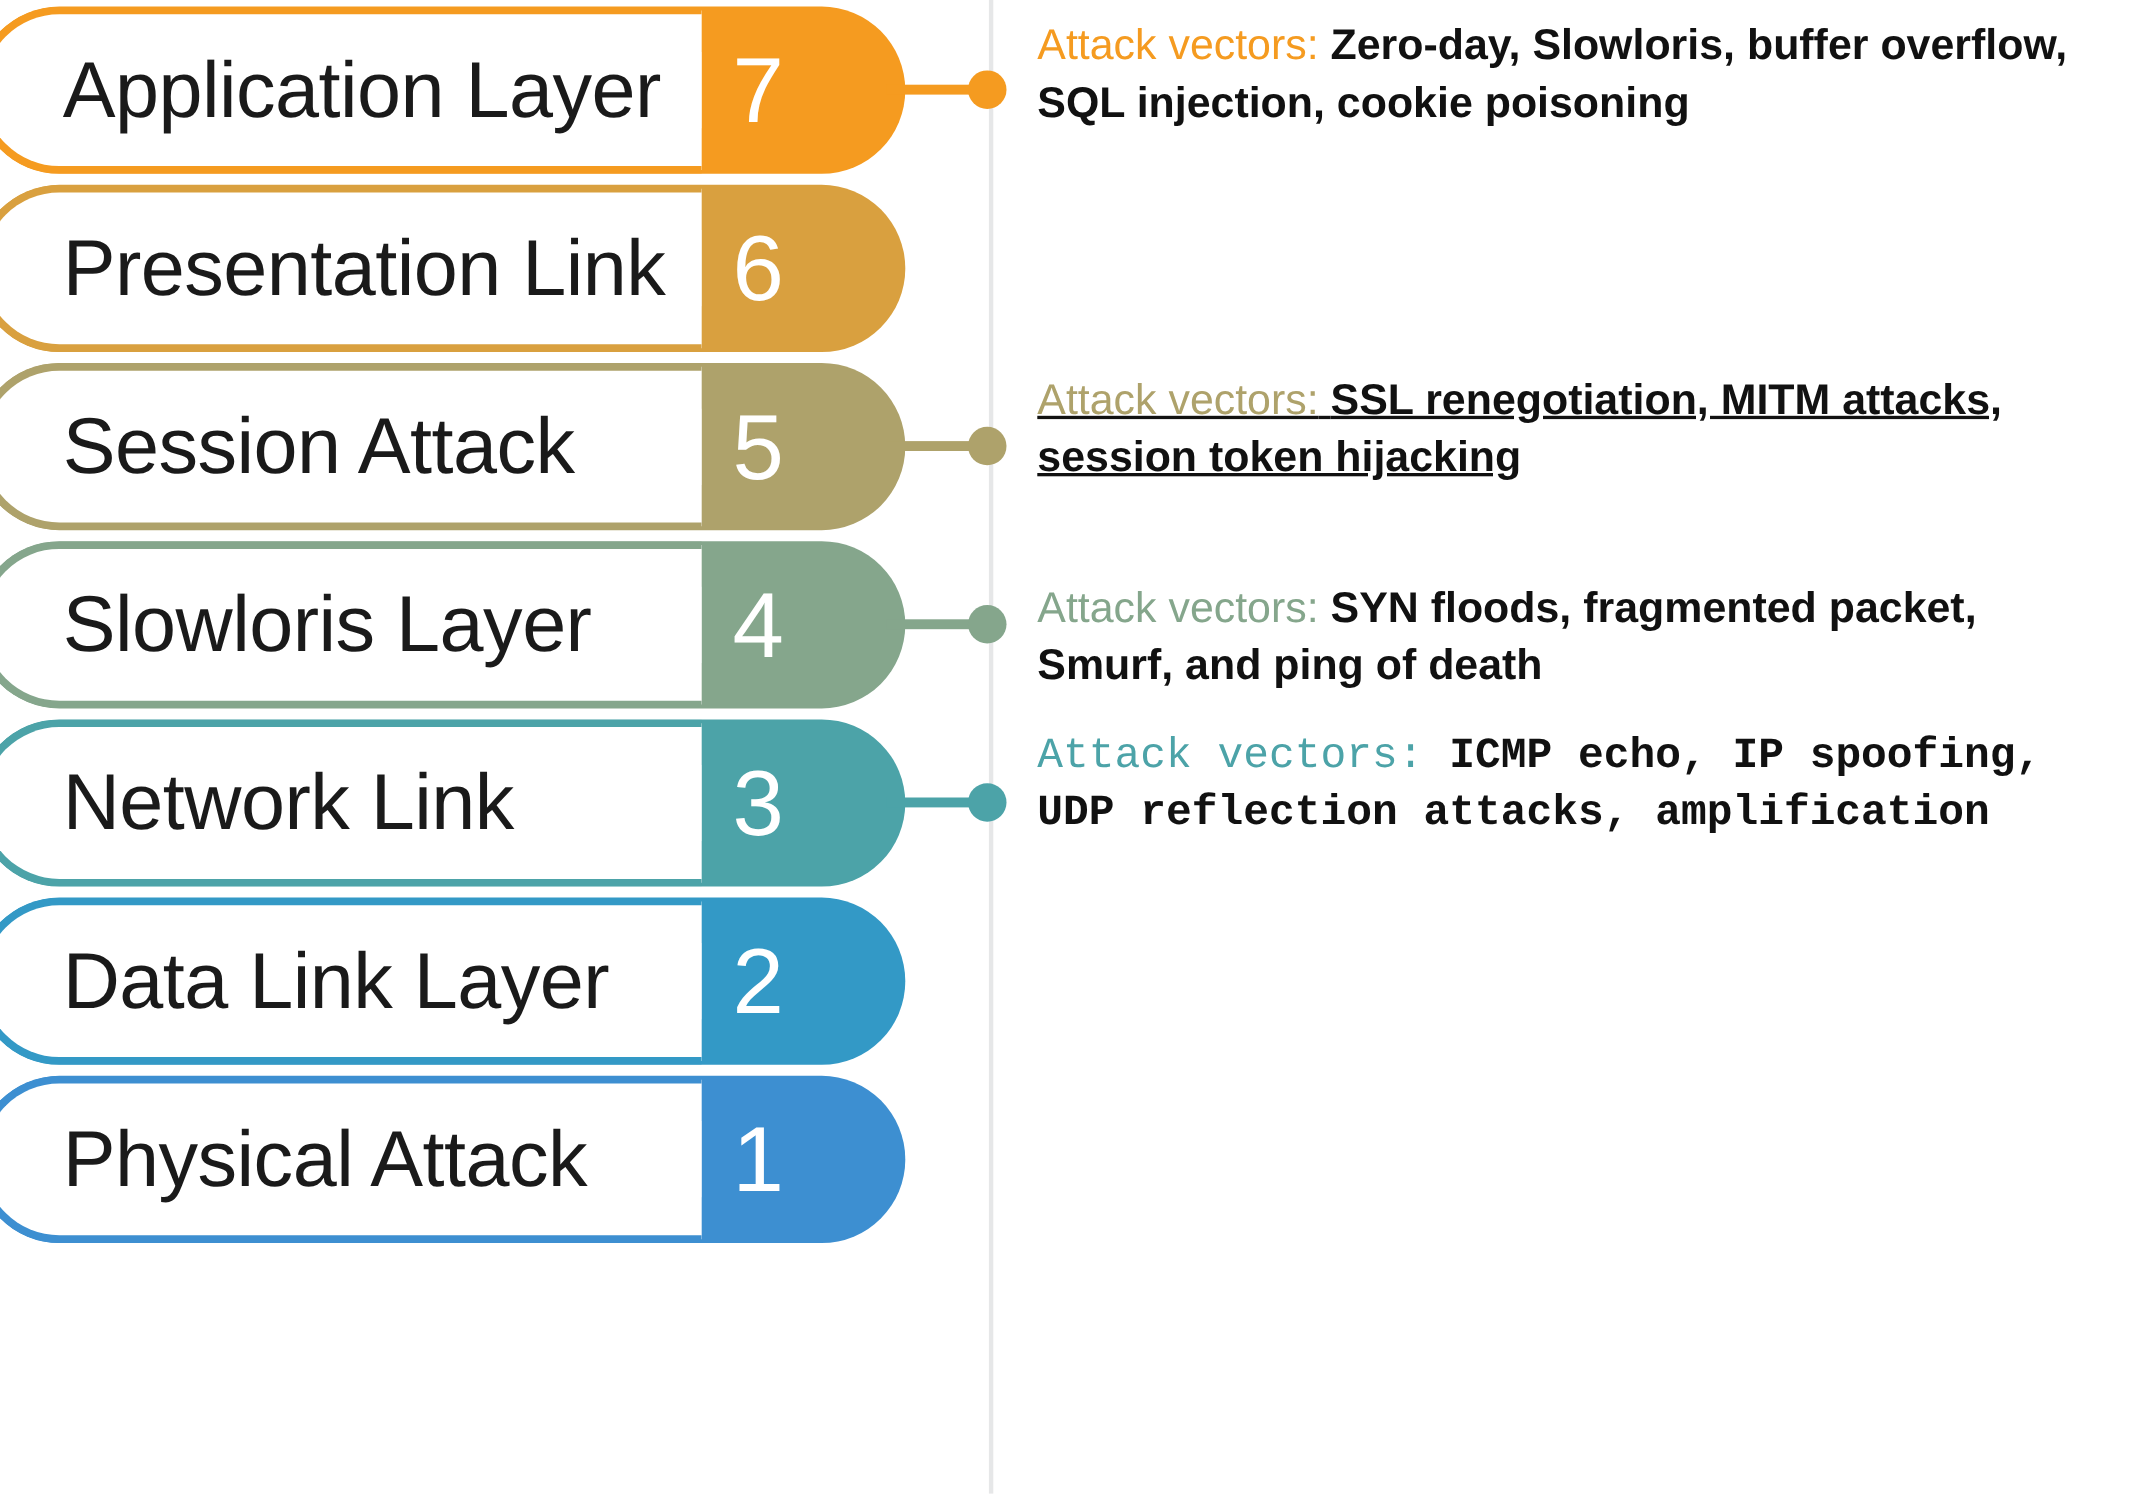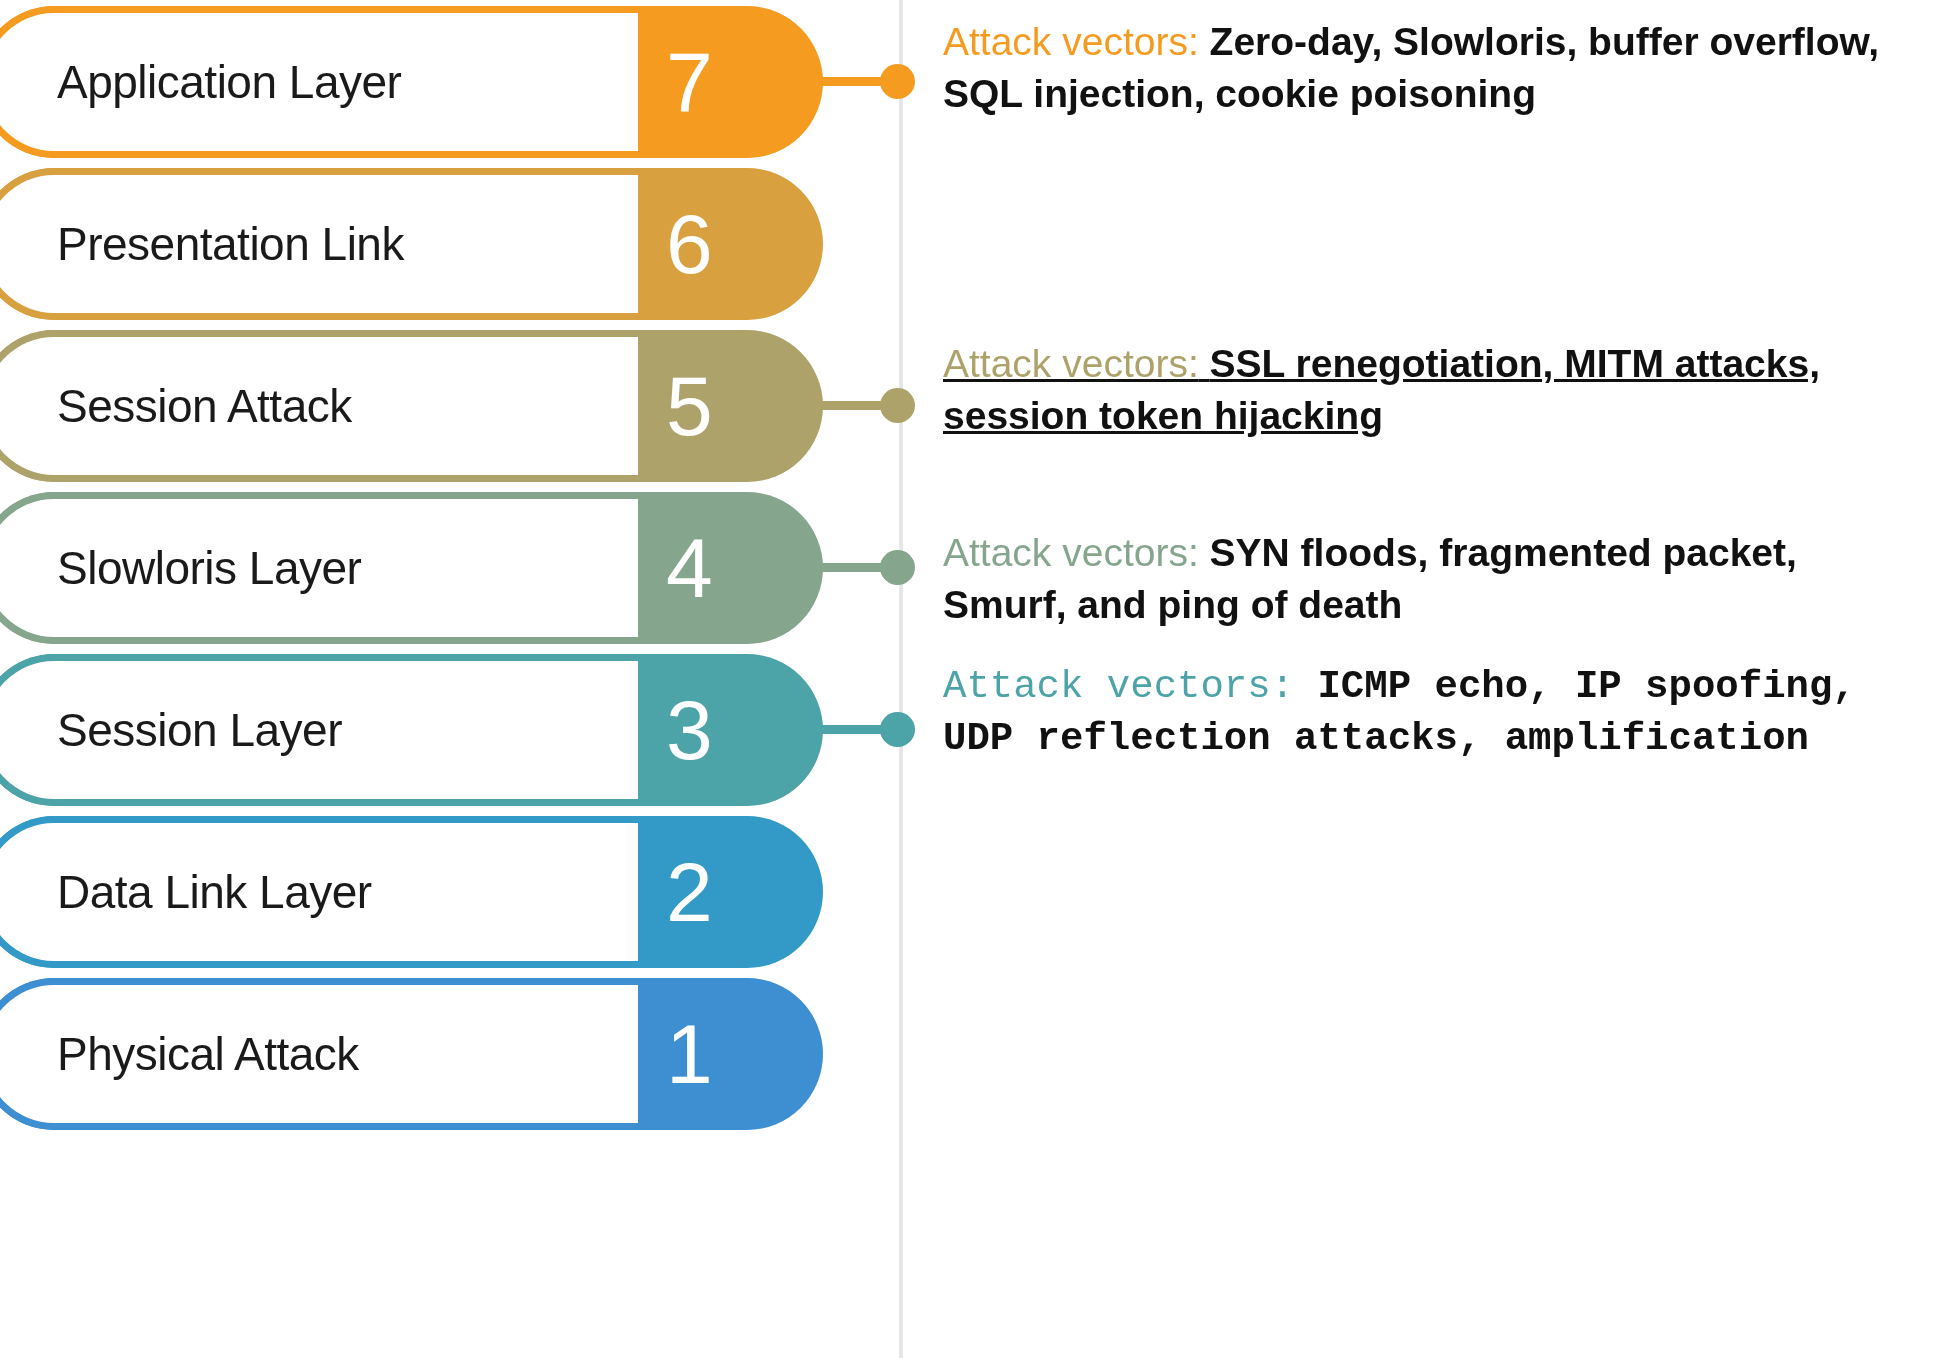--- a/index.html
+++ b/index.html
@@ -58,21 +58,21 @@
     border-color: inherit;
     border-width: 7px 0 7px 7px;
     border-top-left-radius: 76px;
     border-bottom-left-radius: 76px;
     box-sizing: border-box;
     display: flex;
     align-items: center;
   }
   .layer-label {
     margin-left: 72px;
-    font-size: 46px;
+    font-size: 72px;
     color: #1a1a1a;
     letter-spacing: -0.5px;
     white-space: nowrap;
   }
   .pill-num {
     flex: 1 1 auto;
     display: flex;
     align-items: center;
     justify-content: flex-start;
     padding-left: 28px;
@@ -183,21 +183,21 @@
           </div>
         </div>
         <div class="connector" style="color: rgb(133, 166, 140);">
           <div class="line"></div>
           <div class="dot"></div>
         </div>
       </div>
       <div class="layer-row" style="top: 654px;">
         <div class="pill" style="background: rgb(76, 163, 168); color: rgb(76, 163, 168); border-color: rgb(76, 163, 168);">
           <div class="pill-body" style="border-color: rgb(76, 163, 168);">
-            <span class="layer-label">Session Layer</span>
+            <span class="layer-label">Network Link</span>
           </div>
           <div class="pill-num">
             <span class="num-text">3</span>
           </div>
         </div>
         <div class="connector" style="color: rgb(76, 163, 168);">
           <div class="line"></div>
           <div class="dot"></div>
         </div>
       </div>

